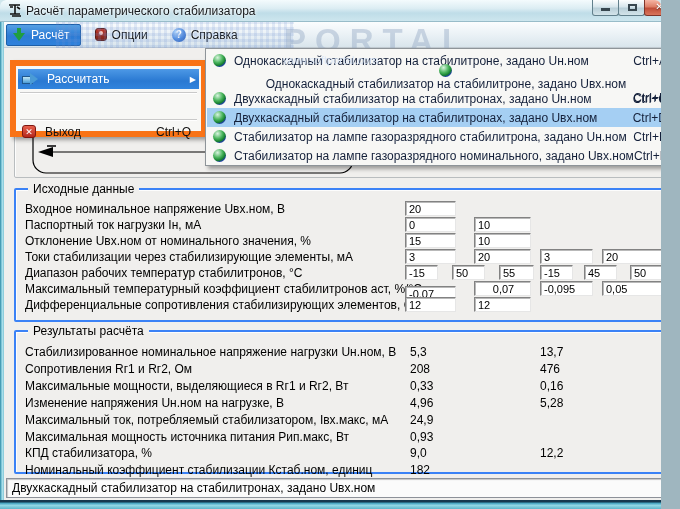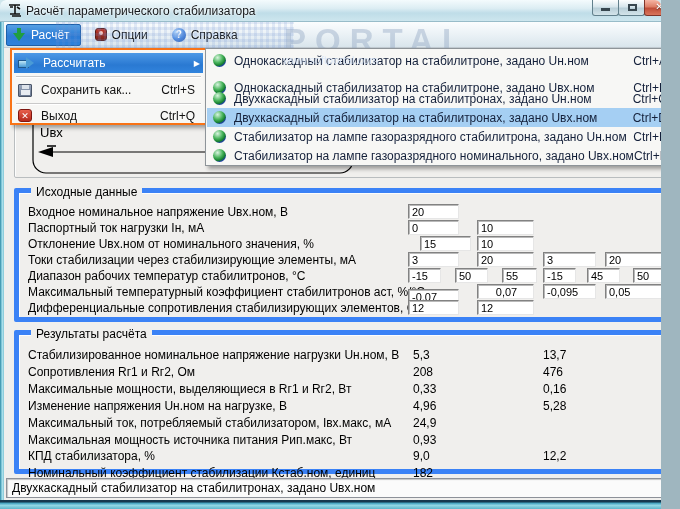--- a/index.html
+++ b/index.html
@@ -58,22 +58,22 @@
   
   .wm-big{position:absolute;left:280px;top:0px;z-index:3;font-size:33px;font-weight:bold;
     letter-spacing:9px;color:rgba(150,170,198,.45);pointer-events:none;}
   .wm-checks{position:absolute;left:52px;top:0;width:238px;height:26px;z-index:2;pointer-events:none;
     background-image:repeating-linear-gradient(0deg,rgba(110,145,210,.16) 0 3px,transparent 3px 6px),
       repeating-linear-gradient(90deg,rgba(110,145,210,.16) 0 3px,transparent 3px 6px);}
   .wm-url{position:absolute;left:279px;top:32px;z-index:30;font-size:11px;
     color:rgba(218,231,248,.92);pointer-events:none;}
 
   
-  .menu-panel{position:absolute;left:6px;top:26px;width:197px;height:77px;z-index:10;
-    background:#F7F7F5;border:2px solid #f97316;box-shadow:3px 3px 4px rgba(0,0,0,.35);}
+  .menu-panel{position:absolute;left:6px;top:38px;width:197px;height:77px;z-index:10;
+    background:#F7F7F5;border:6px solid #f97316;box-shadow:3px 3px 4px rgba(0,0,0,.35);}
   .dd-item{position:absolute;left:2px;right:2px;display:flex;align-items:center;font-size:12px;color:#111;}
   .dd-item .dd-label{margin-left:9px;white-space:nowrap;}
   .dd-item .dd-short{margin-left:auto;margin-right:8px;}
   .dd-item.hl{background:linear-gradient(180deg,#4D99E6,#2A79D2 60%,#3184DD);color:#fff;}
   .dd-caret{position:absolute;right:3px;font-size:8px;top:6px;}
   .dd-sep{position:absolute;left:4px;right:4px;height:1px;background:#C9C9C9;box-shadow:0 1px 0 #fff;}
   .icon-run{width:16px;height:12px;position:relative;margin-left:4px;flex:none;}
   .icon-run:before{content:"";position:absolute;left:0;top:3px;width:9px;height:6px;
     background:linear-gradient(180deg,#BFE6F5,#4A9BD6);border:1px solid #20588E;}
   .icon-run:after{content:"";position:absolute;left:8px;top:0;border-top:6px solid transparent;
@@ -98,21 +98,21 @@
   .sm-short{margin-left:auto;margin-right:10px;}
 
   
   .gb{position:absolute;border:1px solid #B9BDBF;border-radius:2px;background:#F0EFED;
     box-shadow:inset 1px 1px 0 #FDFDFD;}
   .gb-schematic{left:10px;top:93px;width:652px;height:63px;overflow:hidden;z-index:0;}
   .gb-schematic svg{position:absolute;left:0;top:0;}
   .sch-text{font-size:13px;fill:#000;font-family:"Liberation Sans",sans-serif;}
 
   
-  .fs{position:absolute;border:5px solid #3b82f6;border-radius:2px;box-shadow:inset 1px 1px 0 #FDFDFD;}
+  .fs{position:absolute;border:2px solid #3b82f6;border-radius:2px;box-shadow:inset 1px 1px 0 #FDFDFD;}
   .fs-inputs{left:10px;top:166px;width:652px;height:134px;}
   .fs-results{left:10px;top:308px;width:652px;height:144px;}
   .legend{position:absolute;top:-8px;left:12px;background:#F0EFED;padding:0 5px;font-size:12px;color:#000;
     white-space:nowrap;}
   .row-label{position:absolute;left:9px;font-size:12px;color:#000;white-space:nowrap;height:14px;}
   .fld{position:absolute;height:15px;font-size:11px;font-family:"Liberation Sans",sans-serif;
     border:1px solid #828282;border-right-color:#E6E6E6;border-bottom-color:#E6E6E6;
     box-shadow:inset 1px 1px 0 #B9B9B9;background:#fff;padding:0 1px 0 3px;color:#000;outline:none;}
   .c1{left:389px;width:51px;} .c2{left:458px;width:57px;} .c3{left:524px;width:53px;} .c4{left:586px;width:60px;}
   .n1{left:389px;width:33px;} .n2{left:436px;width:33px;} .n3{left:483px;width:35px;}
@@ -197,21 +197,21 @@
 
       <div class="fs fs-inputs">
         <div class="legend">Исходные данные</div>
         <div>
             <div class="row-label" style="top: 12px;">Входное номинальное напряжение Uвх.ном, В</div>
             <input class="fld c1" value="20" style="top: 11px;">
             <div class="row-label" style="top: 28px;">Паспортный ток нагрузки Iн, мА</div>
             <input class="fld c1" value="0" style="top: 27px;">
             <input class="fld c2" value="10" style="top: 27px;">
             <div class="row-label" style="top: 44px;">Отклонение Uвх.ном от номинального значения, %</div>
-            <input class="fld c1" value="15" style="top: 43px; margin-left: 12px;">
+            <input class="fld c1" value="15" style="top: 43px;">
             <input class="fld c2" value="10" style="top: 43px;">
             <div class="row-label" style="top: 60px;">Токи стабилизации через стабилизирующие элементы, мА</div>
             <input class="fld c1" value="3" style="top: 59px;">
             <input class="fld c2" value="20" style="top: 59px;">
             <input class="fld c3" value="3" style="top: 59px;">
             <input class="fld c4" value="20" style="top: 59px;">
             <div class="row-label" style="top: 76px;">Диапазон рабочих температур стабилитронов, °С</div>
             <input class="fld n1" value="-15" style="top: 75px;">
             <input class="fld n2" value="50" style="top: 75px;">
             <input class="fld n3" value="55" style="top: 75px;">
@@ -260,41 +260,36 @@
         <span>Двухкаскадный стабилизатор на стабилитронах, задано Uвх.ном</span>
       </div>
 
       <div class="menu-panel">
         <div class="dd-item hl" style="top:3px;height:20px;">
           <span class="icon-run"></span>
           <span class="dd-label">Рассчитать</span>
           <span class="dd-caret">▶</span>
         </div>
         <div class="dd-sep" style="top:26px;"></div>
-        <div class="dd-item" style="top:29px;height:22px;">
-          <span class="icon-save"></span>
-          <span class="dd-label">Сохранить как...</span>
-          <span class="dd-short">Ctrl+S</span>
-        </div>
         <div class="dd-sep" style="top:53px;"></div>
         <div class="dd-item" style="top:56px;height:19px;">
           <span class="icon-exit">✕</span>
           <span class="dd-label">Выход</span>
           <span class="dd-short">Ctrl+Q</span>
         </div>
       </div>
 
       <div class="submenu-panel">
         <div>
             <div class="sm-item" style="top: 2px;">
               <span class="sm-icon"></span>
               <span class="sm-label">Однокаскадный стабилизатор на стабилитроне, задано Uн.ном</span>
               <span class="sm-short">Ctrl+A</span>
             </div>
-            <div class="sm-item" style="top: 29px;">
+            <div class="sm-item" style="top: 15px; flex-direction: column;">
               <span class="sm-icon"></span>
               <span class="sm-label">Однокаскадный стабилизатор на стабилитроне, задано Uвх.ном</span>
               <span class="sm-short">Ctrl+B</span>
             </div>
             <div class="sm-item" style="top: 40px;">
               <span class="sm-icon"></span>
               <span class="sm-label">Двухкаскадный стабилизатор на стабилитронах, задано Uн.ном</span>
               <span class="sm-short">Ctrl+C</span>
             </div>
             <div class="sm-item sel" style="top: 59px;">

